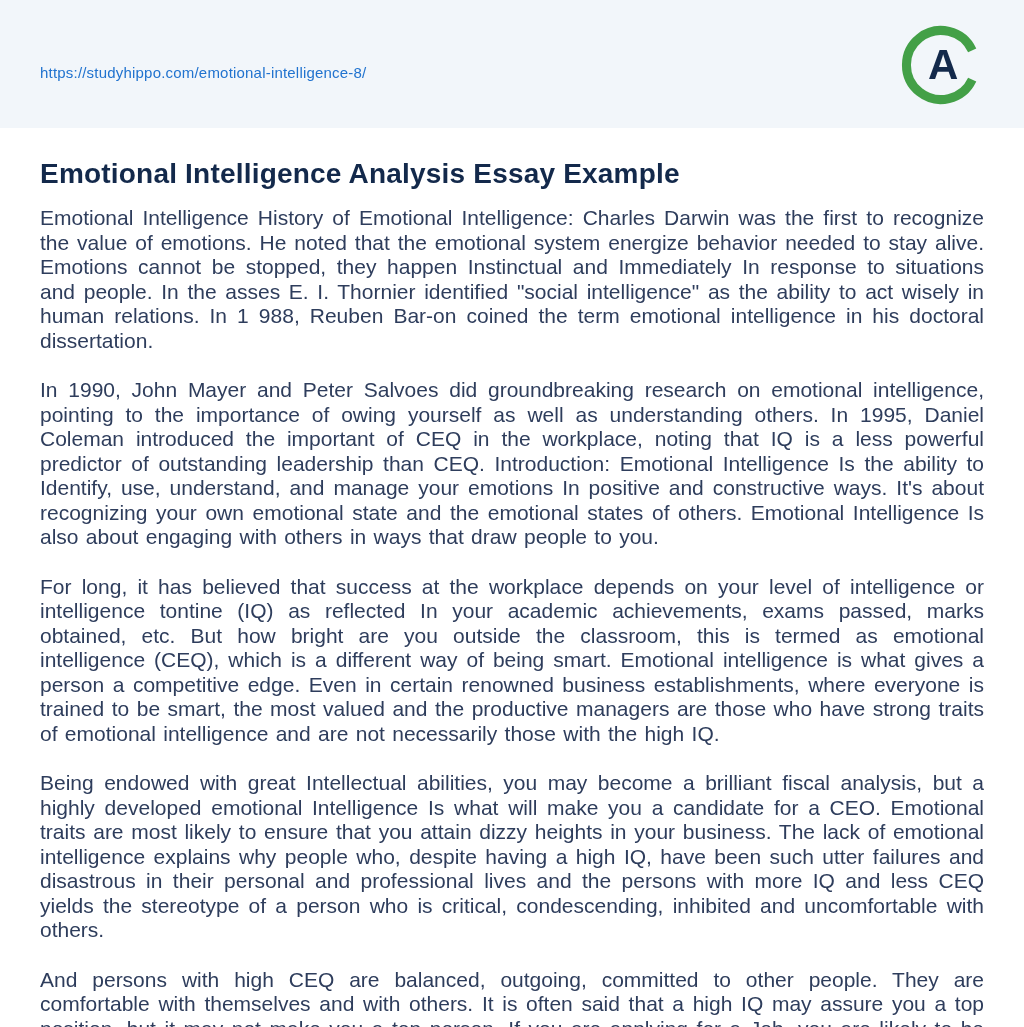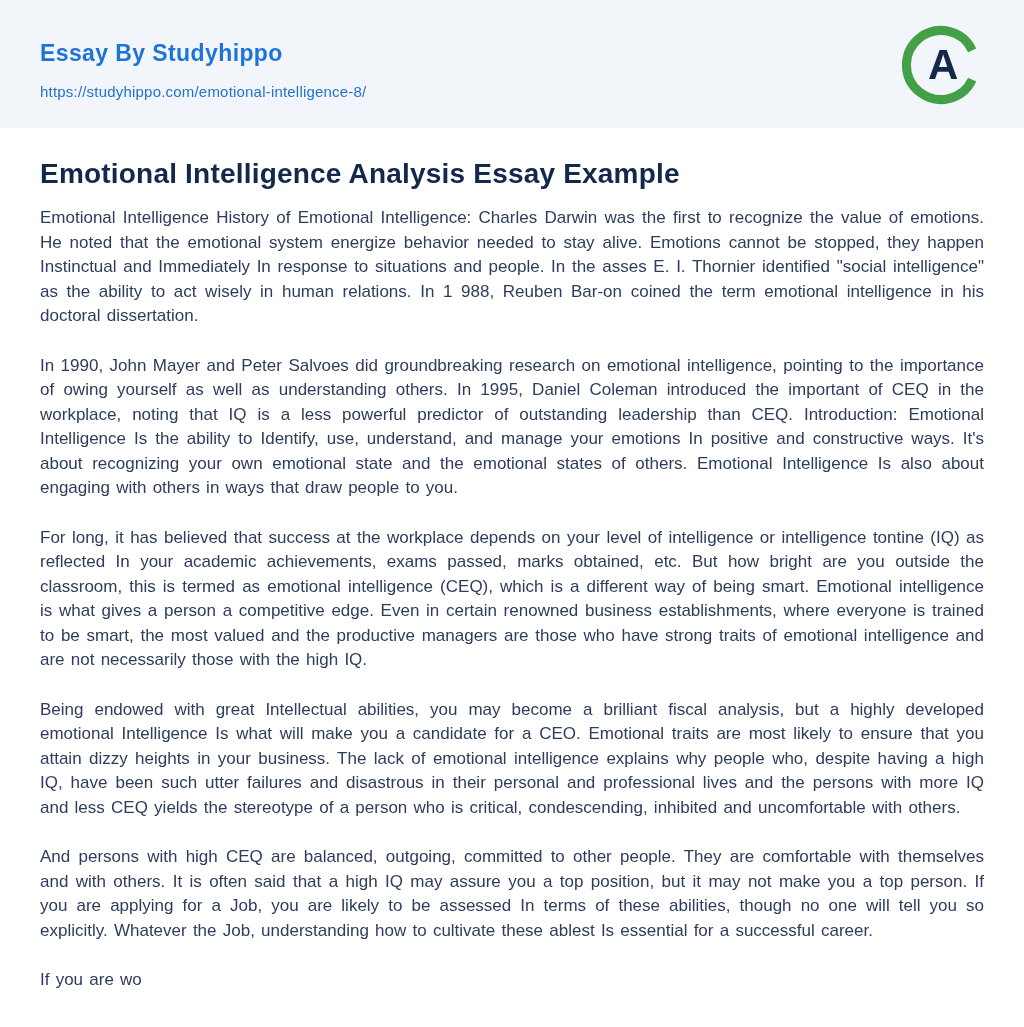--- a/index.html
+++ b/index.html
@@ -21,21 +21,21 @@
   }
   .site-title {
     color: #1d74d6;
     font-size: 23px;
     font-weight: bold;
     letter-spacing: 0.4px;
     margin: 0;
   }
   .site-url {
     display: inline-block;
-    margin-top: 16px;
+    margin-top: 24px;
     color: #2173cf;
     font-size: 15px;
     text-decoration: none;
     letter-spacing: 0.2px;
   }
   .logo {
     position: absolute;
     top: 22px;
     right: 40px;
     width: 86px;
@@ -45,36 +45,35 @@
     padding: 18px 40px 0 40px;
   }
   .essay-title {
     font-size: 28px;
     font-weight: bold;
     color: #13294b;
     margin: 12px 0 16px 0;
     letter-spacing: 0.2px;
   }
   .essay-body p {
-    font-size: 17px;
+    font-size: 21px;
     line-height: 24.5px;
     color: #2e3d5c;
     text-align: justify;
     margin: 0 0 25px 0;
     word-spacing: 1.5px;
   }
   .essay-body p:last-child { margin-bottom: 0; }
 </style>
 </head>
 <body>
 
 <div class="page">
 
   <header class="doc-header">
-    <div class="site-title">Essay By Studyhippo</div>
     <a class="site-url" href="#">https://studyhippo.com/emotional-intelligence-8/</a>
 
     <span class="logo">
       <svg width="86" height="86" viewBox="0 0 86 86" aria-hidden="true">
 
         <path d="M 74.2 57.6 A 34.5 34.5 0 1 1 74.2 28.4" fill="none" stroke="#43a047" stroke-width="9" stroke-linecap="butt"></path>
         <text x="30" y="57" font-family="Liberation Sans, sans-serif" font-size="42" font-weight="bold" fill="#13294b">A</text>
       </svg>
     </span>
   </header>

